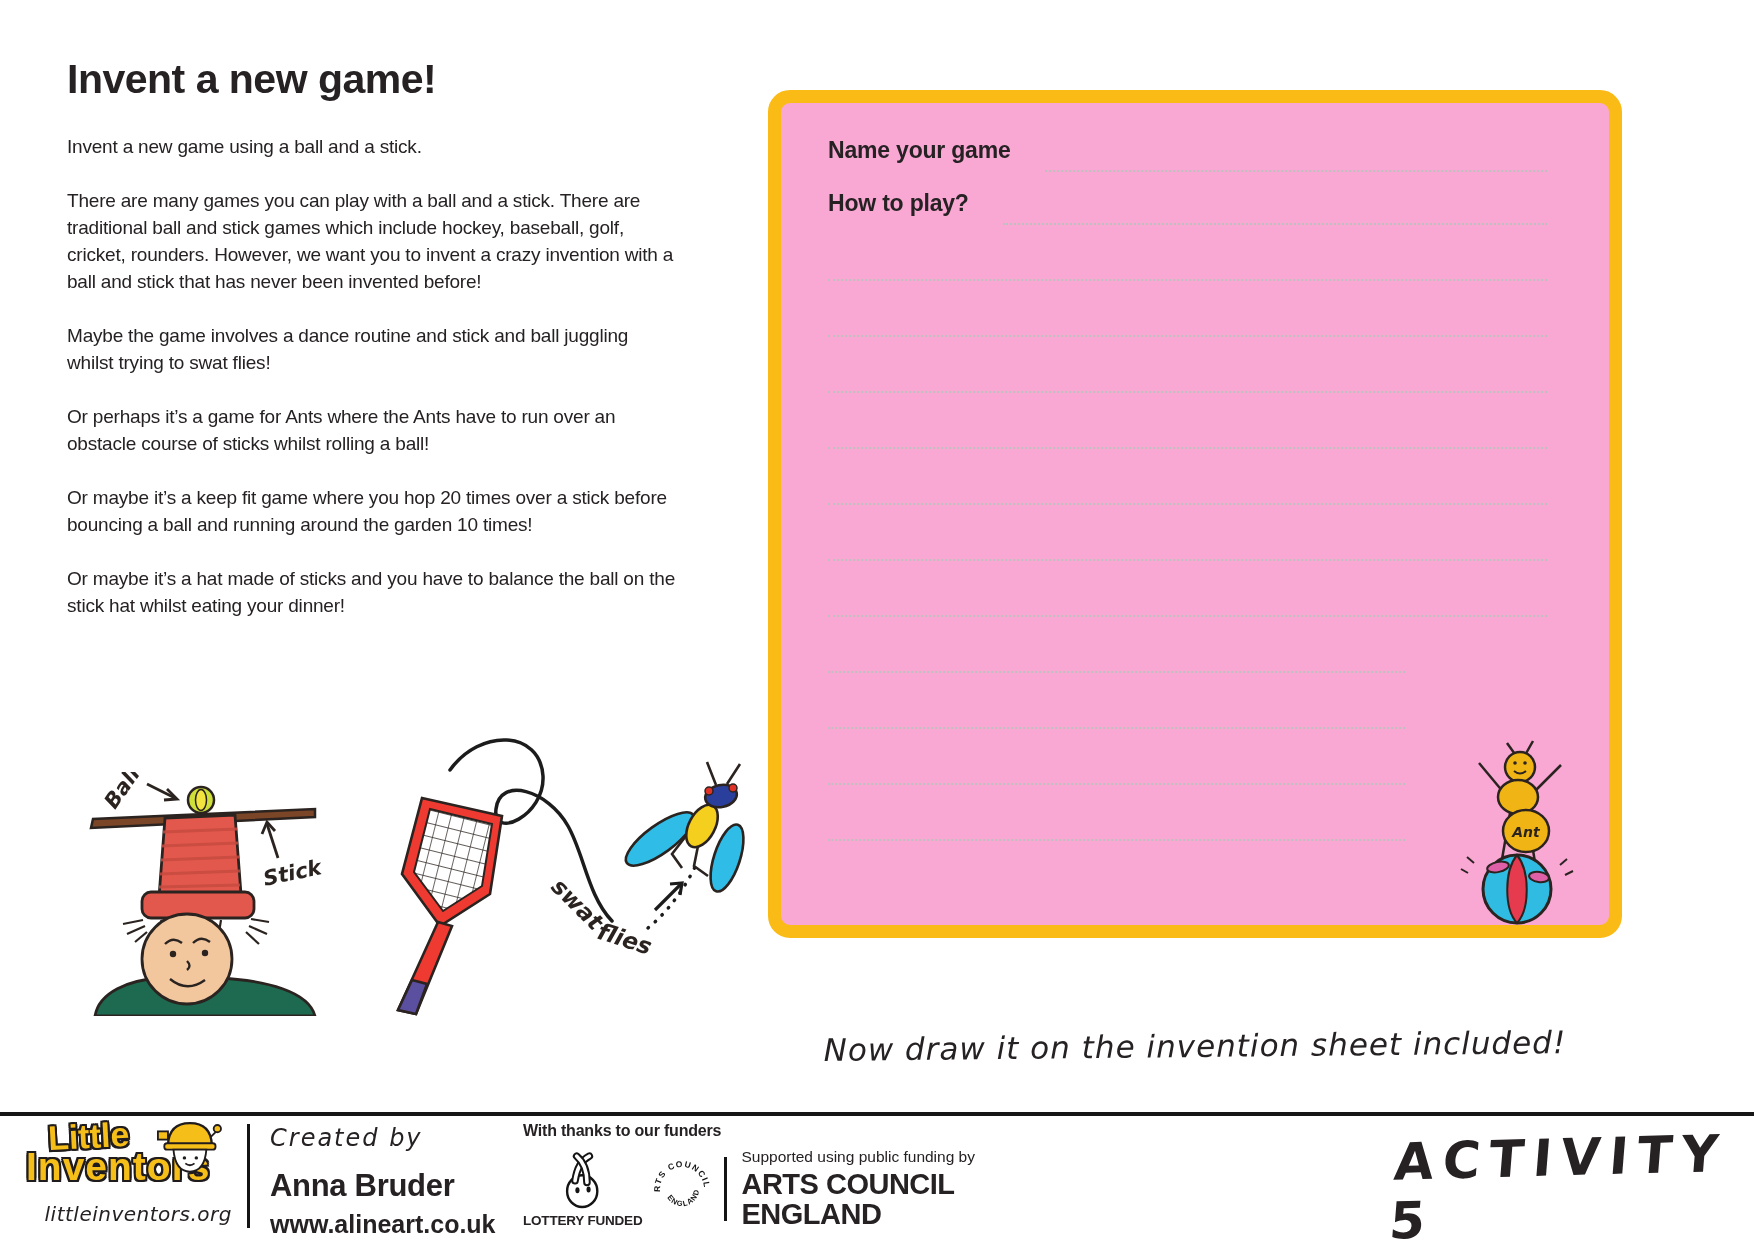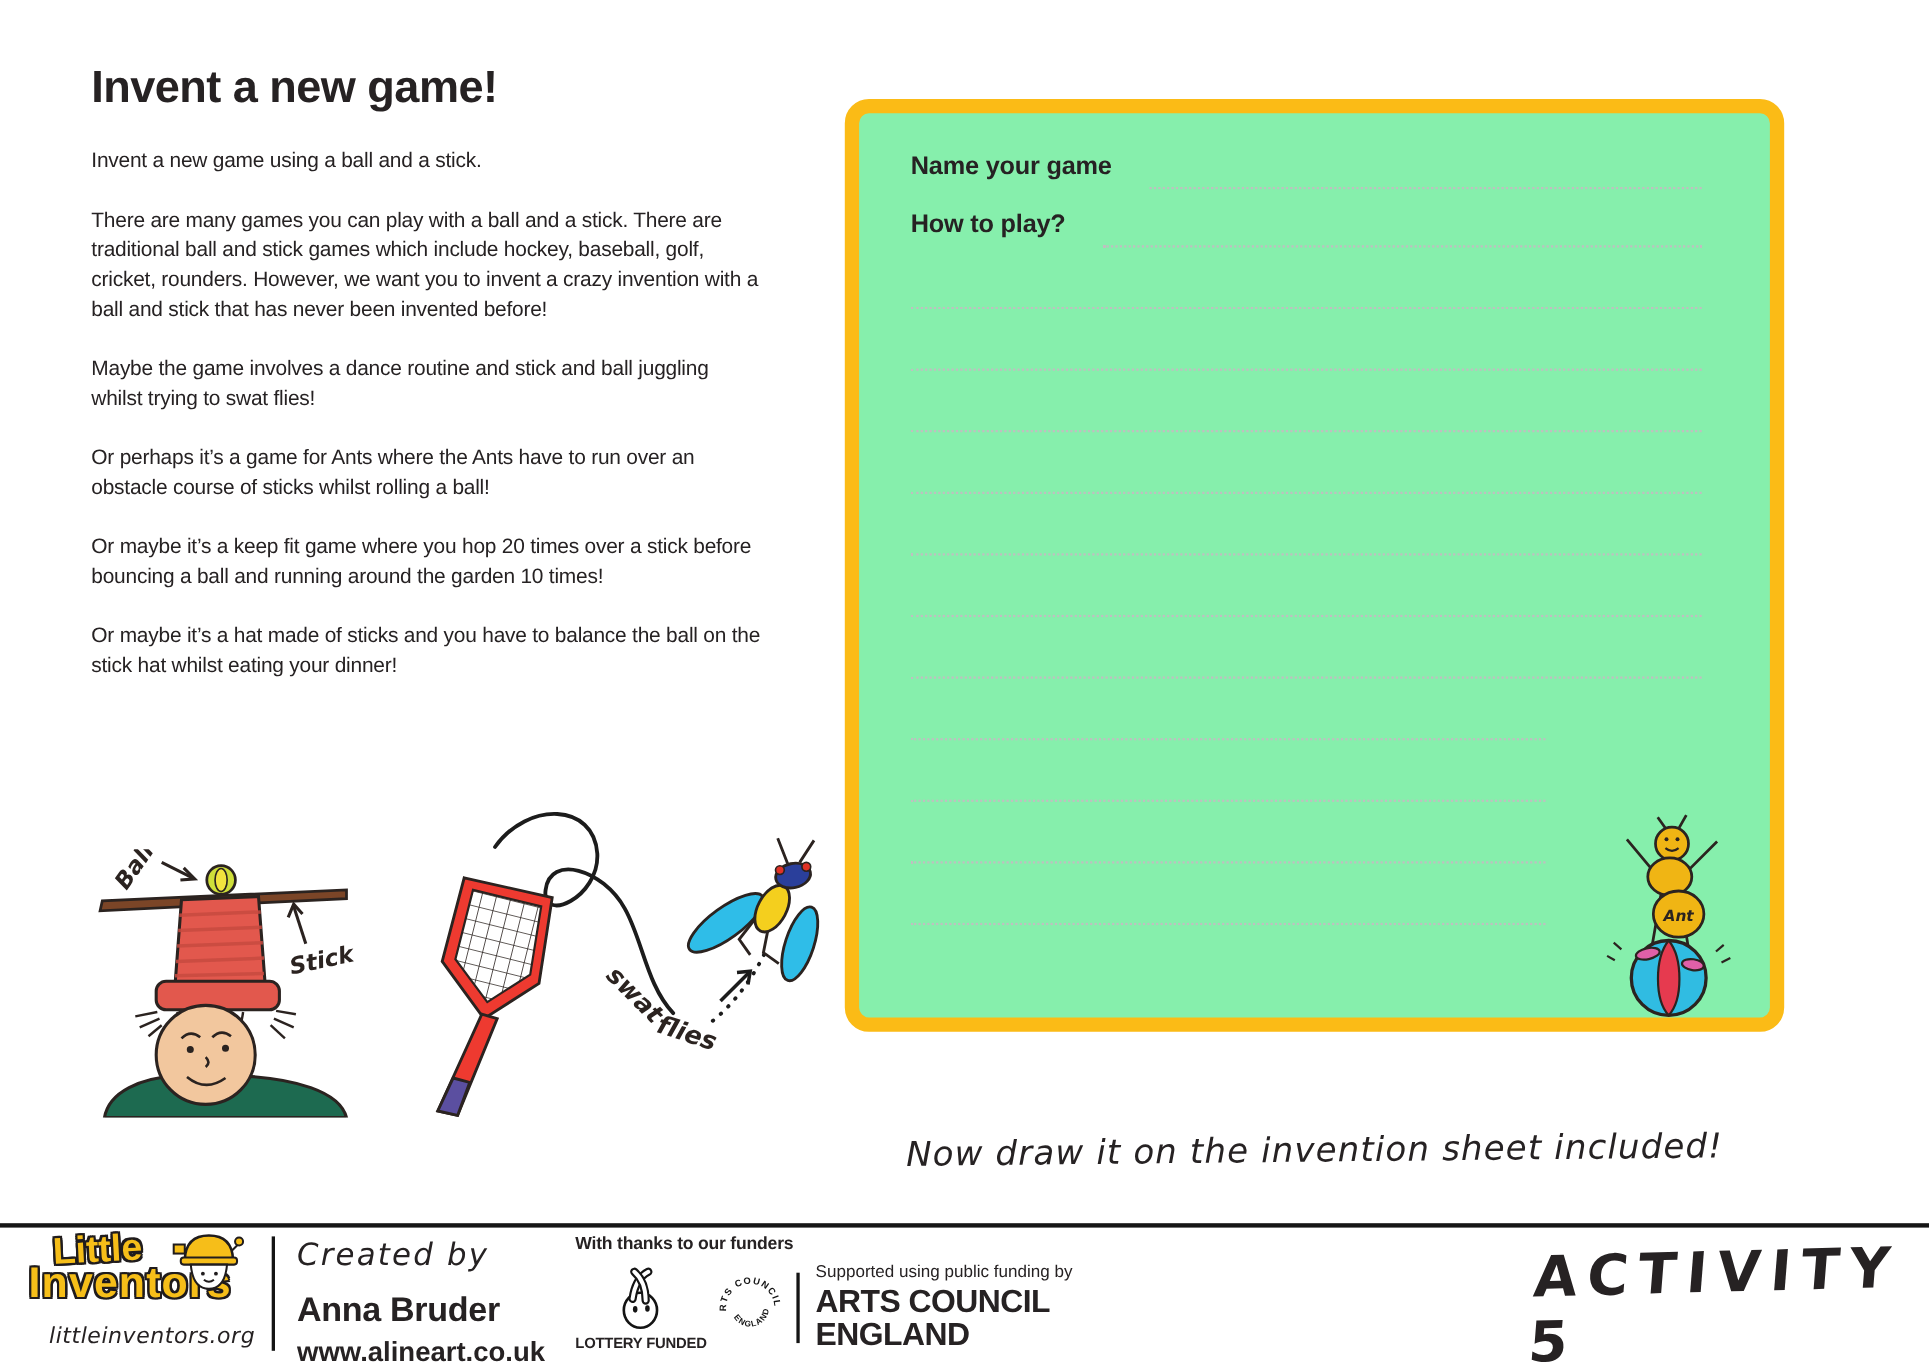--- a/index.html
+++ b/index.html
@@ -3,34 +3,34 @@
 <meta charset="utf-8">
 <style>
   html,body{margin:0;padding:0;}
   body{
     width:1754px;height:1240px;position:relative;background:#ffffff;
     font-family:"Liberation Sans",sans-serif;color:#262223;overflow:hidden;
   }
   .hand{font-family:"DejaVu Sans",sans-serif;font-style:italic;}
 
   
-  .left-col{position:absolute;left:67px;top:56px;width:612px;margin-left:16px;}
+  .left-col{position:absolute;left:67px;top:56px;width:612px;}
   .page-title{font-size:41px;font-weight:bold;letter-spacing:-0.5px;margin:0 0 30px 0;}
   .left-col p{font-size:19px;line-height:27px;letter-spacing:-0.2px;margin:0 0 27px 0;}
 
   
   .kid-svg{position:absolute;left:85px;top:772px;}
   .swat-svg{position:absolute;left:350px;top:736px;}
   .ant-svg{position:absolute;right:26px;bottom:0px;}
   svg text.draw{font-family:"DejaVu Sans",sans-serif;font-style:italic;fill:#2b2320;}
 
   
   .game-box{
     position:absolute;left:768px;top:90px;width:854px;height:848px;
-    box-sizing:border-box;border:13px solid #FBBB16;border-radius:22px;background:#86efac;
+    box-sizing:border-box;border:13px solid #FBBB16;border-radius:22px;background:#f9a8d4;
   }
   .box-inner{position:absolute;left:0;top:0;right:0;bottom:0;padding:16px 62px 0 47px;}
   .field-row{display:flex;align-items:flex-end;height:53px;}
   .field-label{font-size:23px;font-weight:bold;letter-spacing:-0.2px;padding-bottom:0px;white-space:nowrap;position:relative;top:-8px;}
   .field-line{flex:1;margin-left:34px;border-bottom:2px dotted #bfbfbf;}
   .wline{height:54px;border-bottom:2px dotted #bfbfbf;}
   .wline.short{width:80.2%;}
 
   
   .draw-note{
@@ -42,21 +42,21 @@
   .footer-rule{position:absolute;left:0;top:1112px;width:1754px;height:4px;background:#161616;}
   .logo-block{position:absolute;left:26px;top:1120px;width:218px;height:108px;}
   .logo-word{color:#F6BE19;font-weight:bold;line-height:0.95;
     text-shadow:-2px -2px 0 #201c1d,2px -2px 0 #201c1d,-2px 2px 0 #201c1d,2px 2px 0 #201c1d,0 2px 0 #201c1d,0 -2px 0 #201c1d,2px 0 0 #201c1d,-2px 0 0 #201c1d;}
   .logo-w1{font-size:34px;margin-left:22px;transform:rotate(-3deg);display:inline-block;}
   .logo-w2{font-size:39px;margin-top:-4px;letter-spacing:1px;}
   .logo-kid{position:absolute;right:22px;top:-6px;}
   .logo-url{position:absolute;right:12px;bottom:2px;font-size:20px;letter-spacing:0.5px;}
   .vdiv1{position:absolute;left:247px;top:1124px;width:3px;height:104px;background:#141414;}
   .created-block{position:absolute;left:270px;top:1124px;}
-  .created-label{font-size:28px;letter-spacing:2px;}
+  .created-label{font-size:24px;letter-spacing:2px;}
   .author-name{font-size:31px;font-weight:bold;margin-top:16px;letter-spacing:-0.3px;}
   .author-url{font-size:25px;font-weight:bold;margin-top:6px;}
   .funders-block{position:absolute;left:523px;top:1122px;}
   .funders-heading{font-size:16px;font-weight:bold;letter-spacing:-0.2px;}
   .funders-row{display:flex;align-items:center;margin-top:8px;}
   .lottery{display:flex;flex-direction:column;align-items:center;}
   .lottery-label{font-size:13.5px;font-weight:bold;margin-top:2px;letter-spacing:-0.2px;}
   .stamp{margin-left:10px;transform:rotate(-14deg);}
   .vdiv2{width:3px;height:64px;background:#141414;margin:0 14px 0 12px;}
   .ace-text .supported{font-size:15.5px;margin-bottom:4px;}

